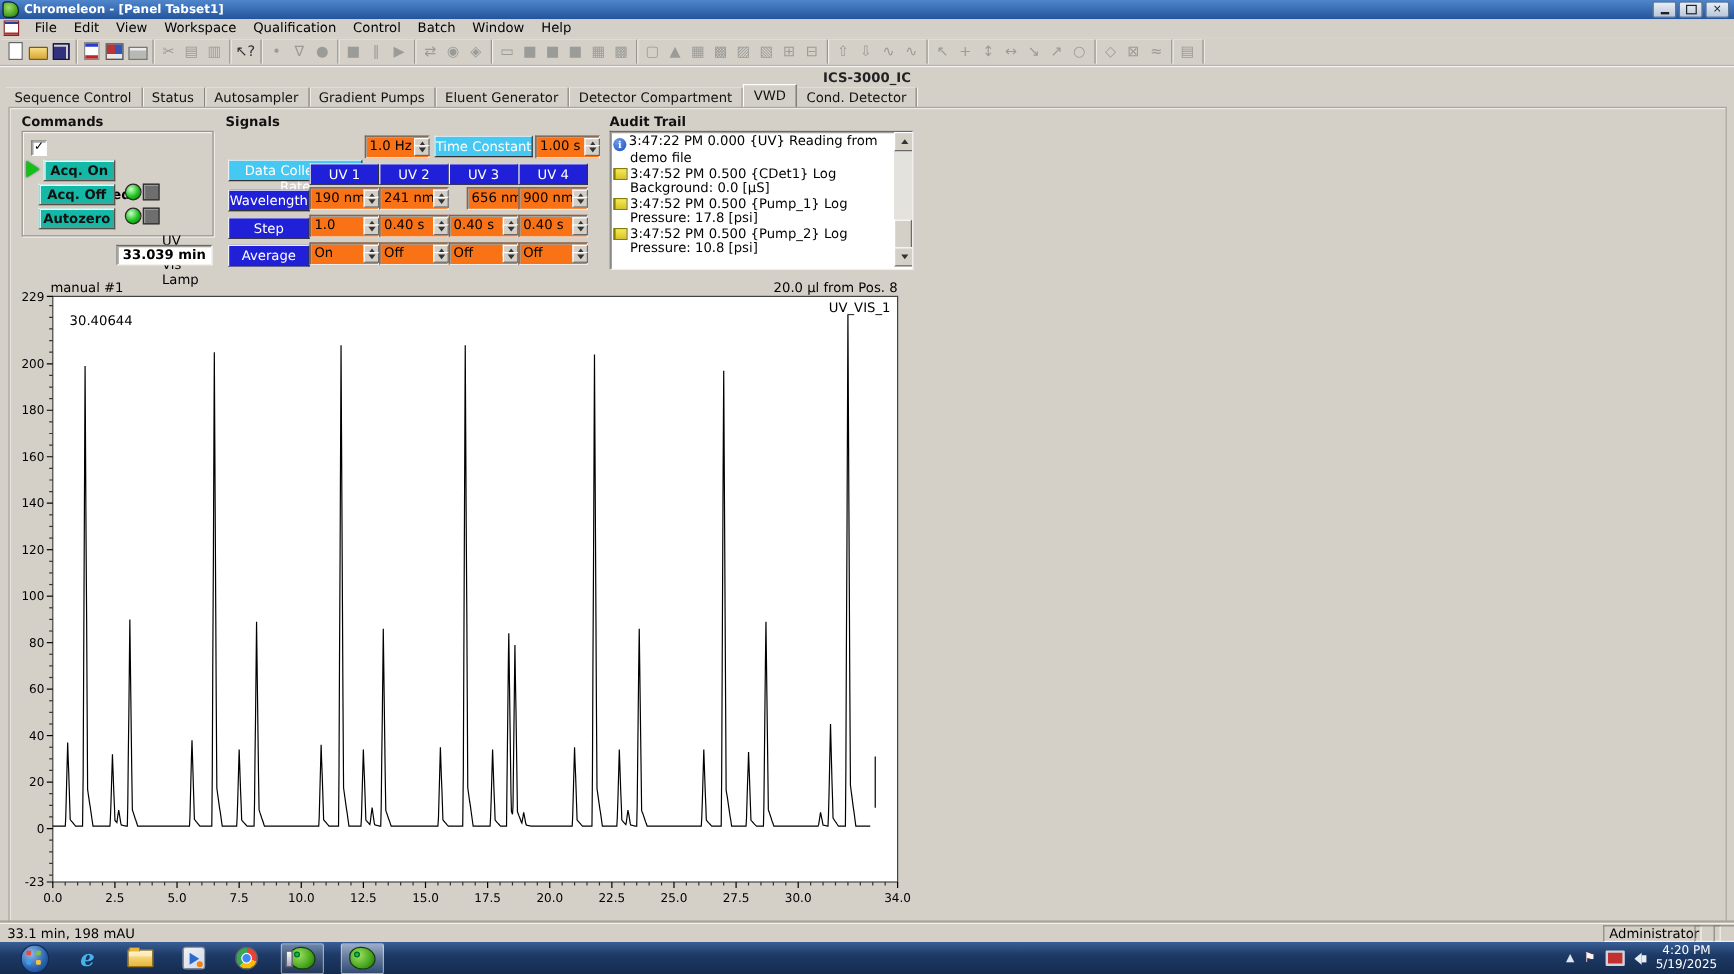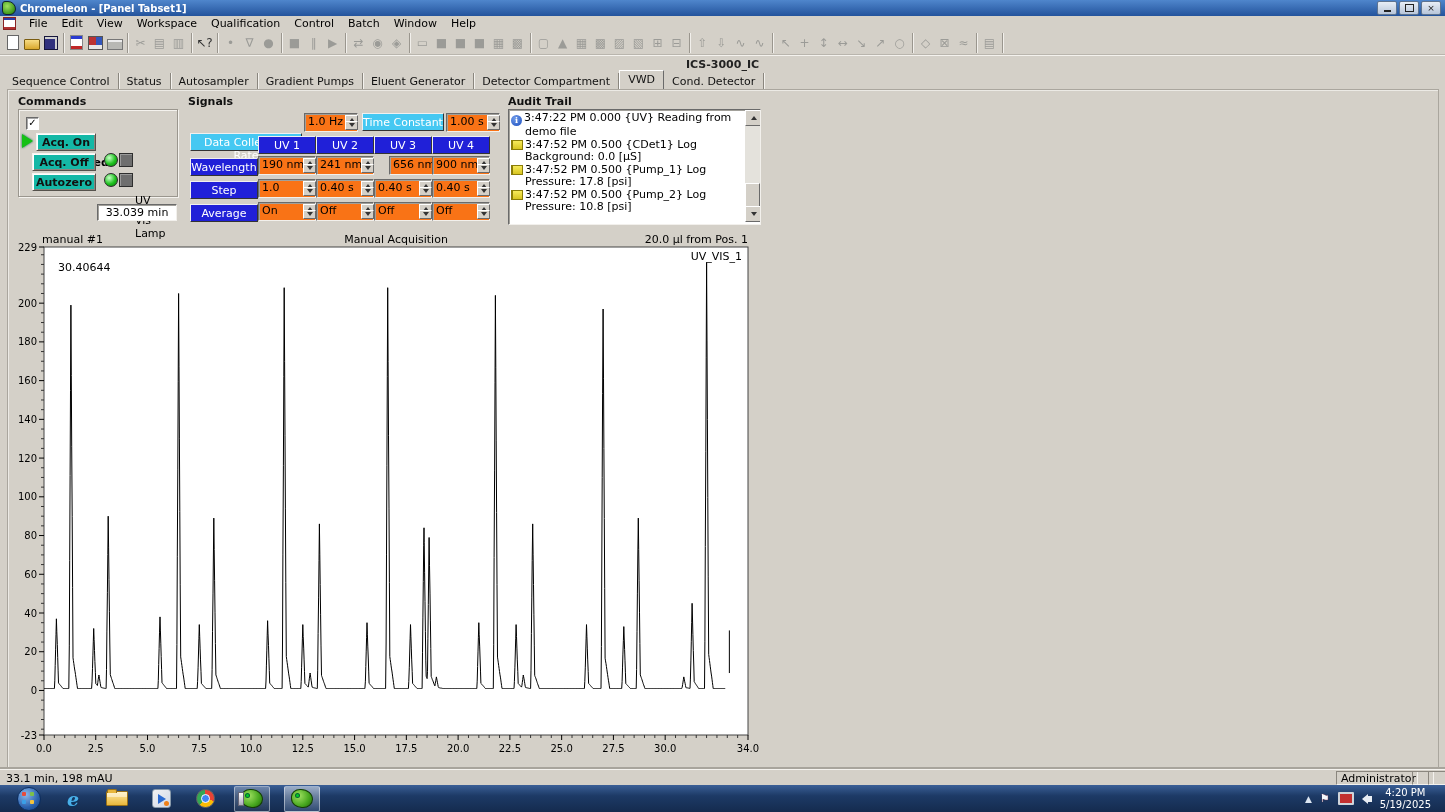--- a/index.html
+++ b/index.html
@@ -300,21 +300,21 @@
   <div class="btn" style="left:18px;top:38px;width:58px;height:14px;">Acq. On</div>
   <div class="btn" style="left:14px;top:58px;width:62px;height:14px;">Acq. Off</div>
   <div class="btn" style="left:14px;top:78px;width:62px;height:14px;">Autozero</div>
   <div class="led" style="left:86px;top:58px;"></div>
   <div class="lampbox" style="left:101px;top:58px;"></div>
   <div class="lbl" style="left:117px;top:59px;">UV Lamp</div>
   <div class="led" style="left:86px;top:78px;"></div>
   <div class="lampbox" style="left:101px;top:78px;"></div>
   <div class="lbl" style="left:117px;top:79px;">Vis Lamp</div>
   <div class="lbl" style="left:30px;top:112px;font-weight:bold;">Time:</div>
-  <div class="vbox" style="left:79px;top:109px;width:72px;height:13px;text-align:center;">33.039 min</div>
+  <div class="vbox" style="left:79px;top:109px;width:72px;height:13px;text-align:center;font-weight:bold;">33.039 min</div>
 </div>
 
 <div id="signals">
   <div class="grp-title">Signals</div>
   <div class="sig-btn sig-cyan" style="left:2px;top:18px;width:110px;height:14px;margin-top:20px;">Data Collection Rate</div>
   <div class="spinbox" style="left:116px;top:18px;width:52px;height:17px;">
     <span class="val">1.0 Hz</span>
     <span class="spinner">
         <span class="sp up"></span>
         <span class="sp dn"></span>
@@ -435,22 +435,21 @@
     <div class="scrollbar">
       <div class="sc-btn up"></div>
       <div class="sc-thumb"></div>
       <div class="sc-btn dn"></div>
     </div>
   </div>
 </div>
 
 <div id="chart">
   <div class="ch-head" style="left:32px;">manual #1</div>
-  <div class="ch-head" style="left:34px;width:704px;text-align:center;">Manual Acquisition</div>
-  <div class="ch-head" style="left:34px;width:704px;text-align:right;">20.0 µl from Pos. 1</div>
+  <div class="ch-head" style="left:34px;width:704px;text-align:right;">20.0 µl from Pos. 8</div>
   <svg id="chart-svg" width="760" height="535">
       <rect x="34" y="14" width="704" height="488" fill="#ffffff" stroke="#444" stroke-width="1"></rect>
       <line x1="31" y1="496.1904761904762" x2="34" y2="496.1904761904762" stroke="#333"></line>
       <line x1="31" y1="486.5079365079365" x2="34" y2="486.5079365079365" stroke="#333"></line>
       <line x1="31" y1="476.8253968253968" x2="34" y2="476.8253968253968" stroke="#333"></line>
       <line x1="31" y1="467.14285714285717" x2="34" y2="467.14285714285717" stroke="#333"></line>
       <line x1="31" y1="447.77777777777777" x2="34" y2="447.77777777777777" stroke="#333"></line>
       <line x1="31" y1="438.09523809523813" x2="34" y2="438.09523809523813" stroke="#333"></line>
       <line x1="31" y1="428.4126984126984" x2="34" y2="428.4126984126984" stroke="#333"></line>
       <line x1="31" y1="409.04761904761904" x2="34" y2="409.04761904761904" stroke="#333"></line>

